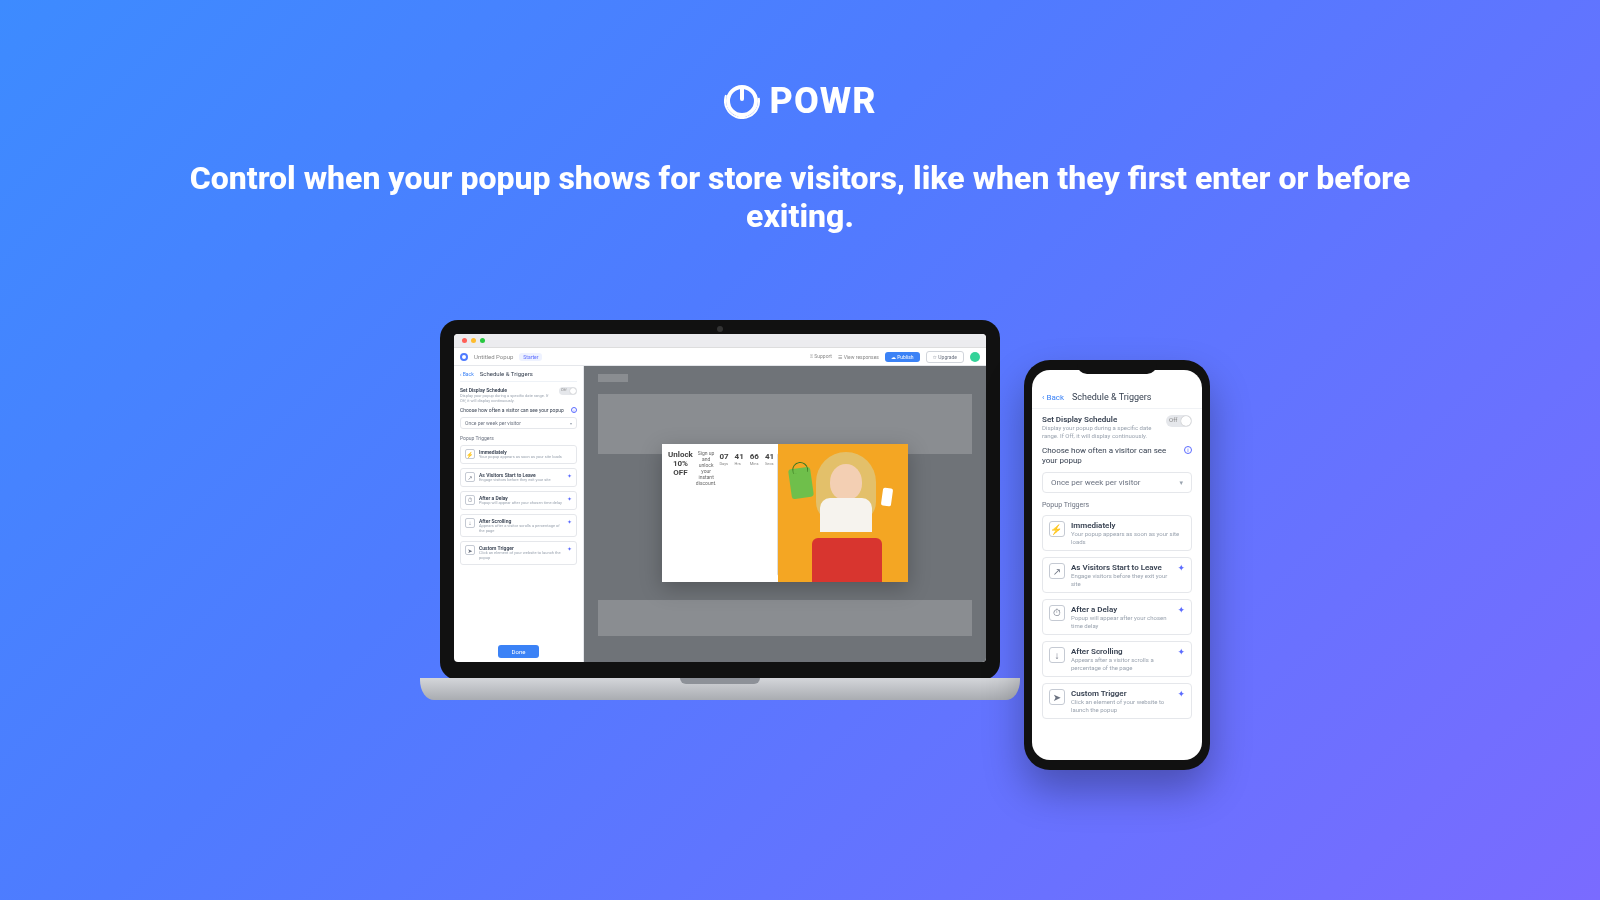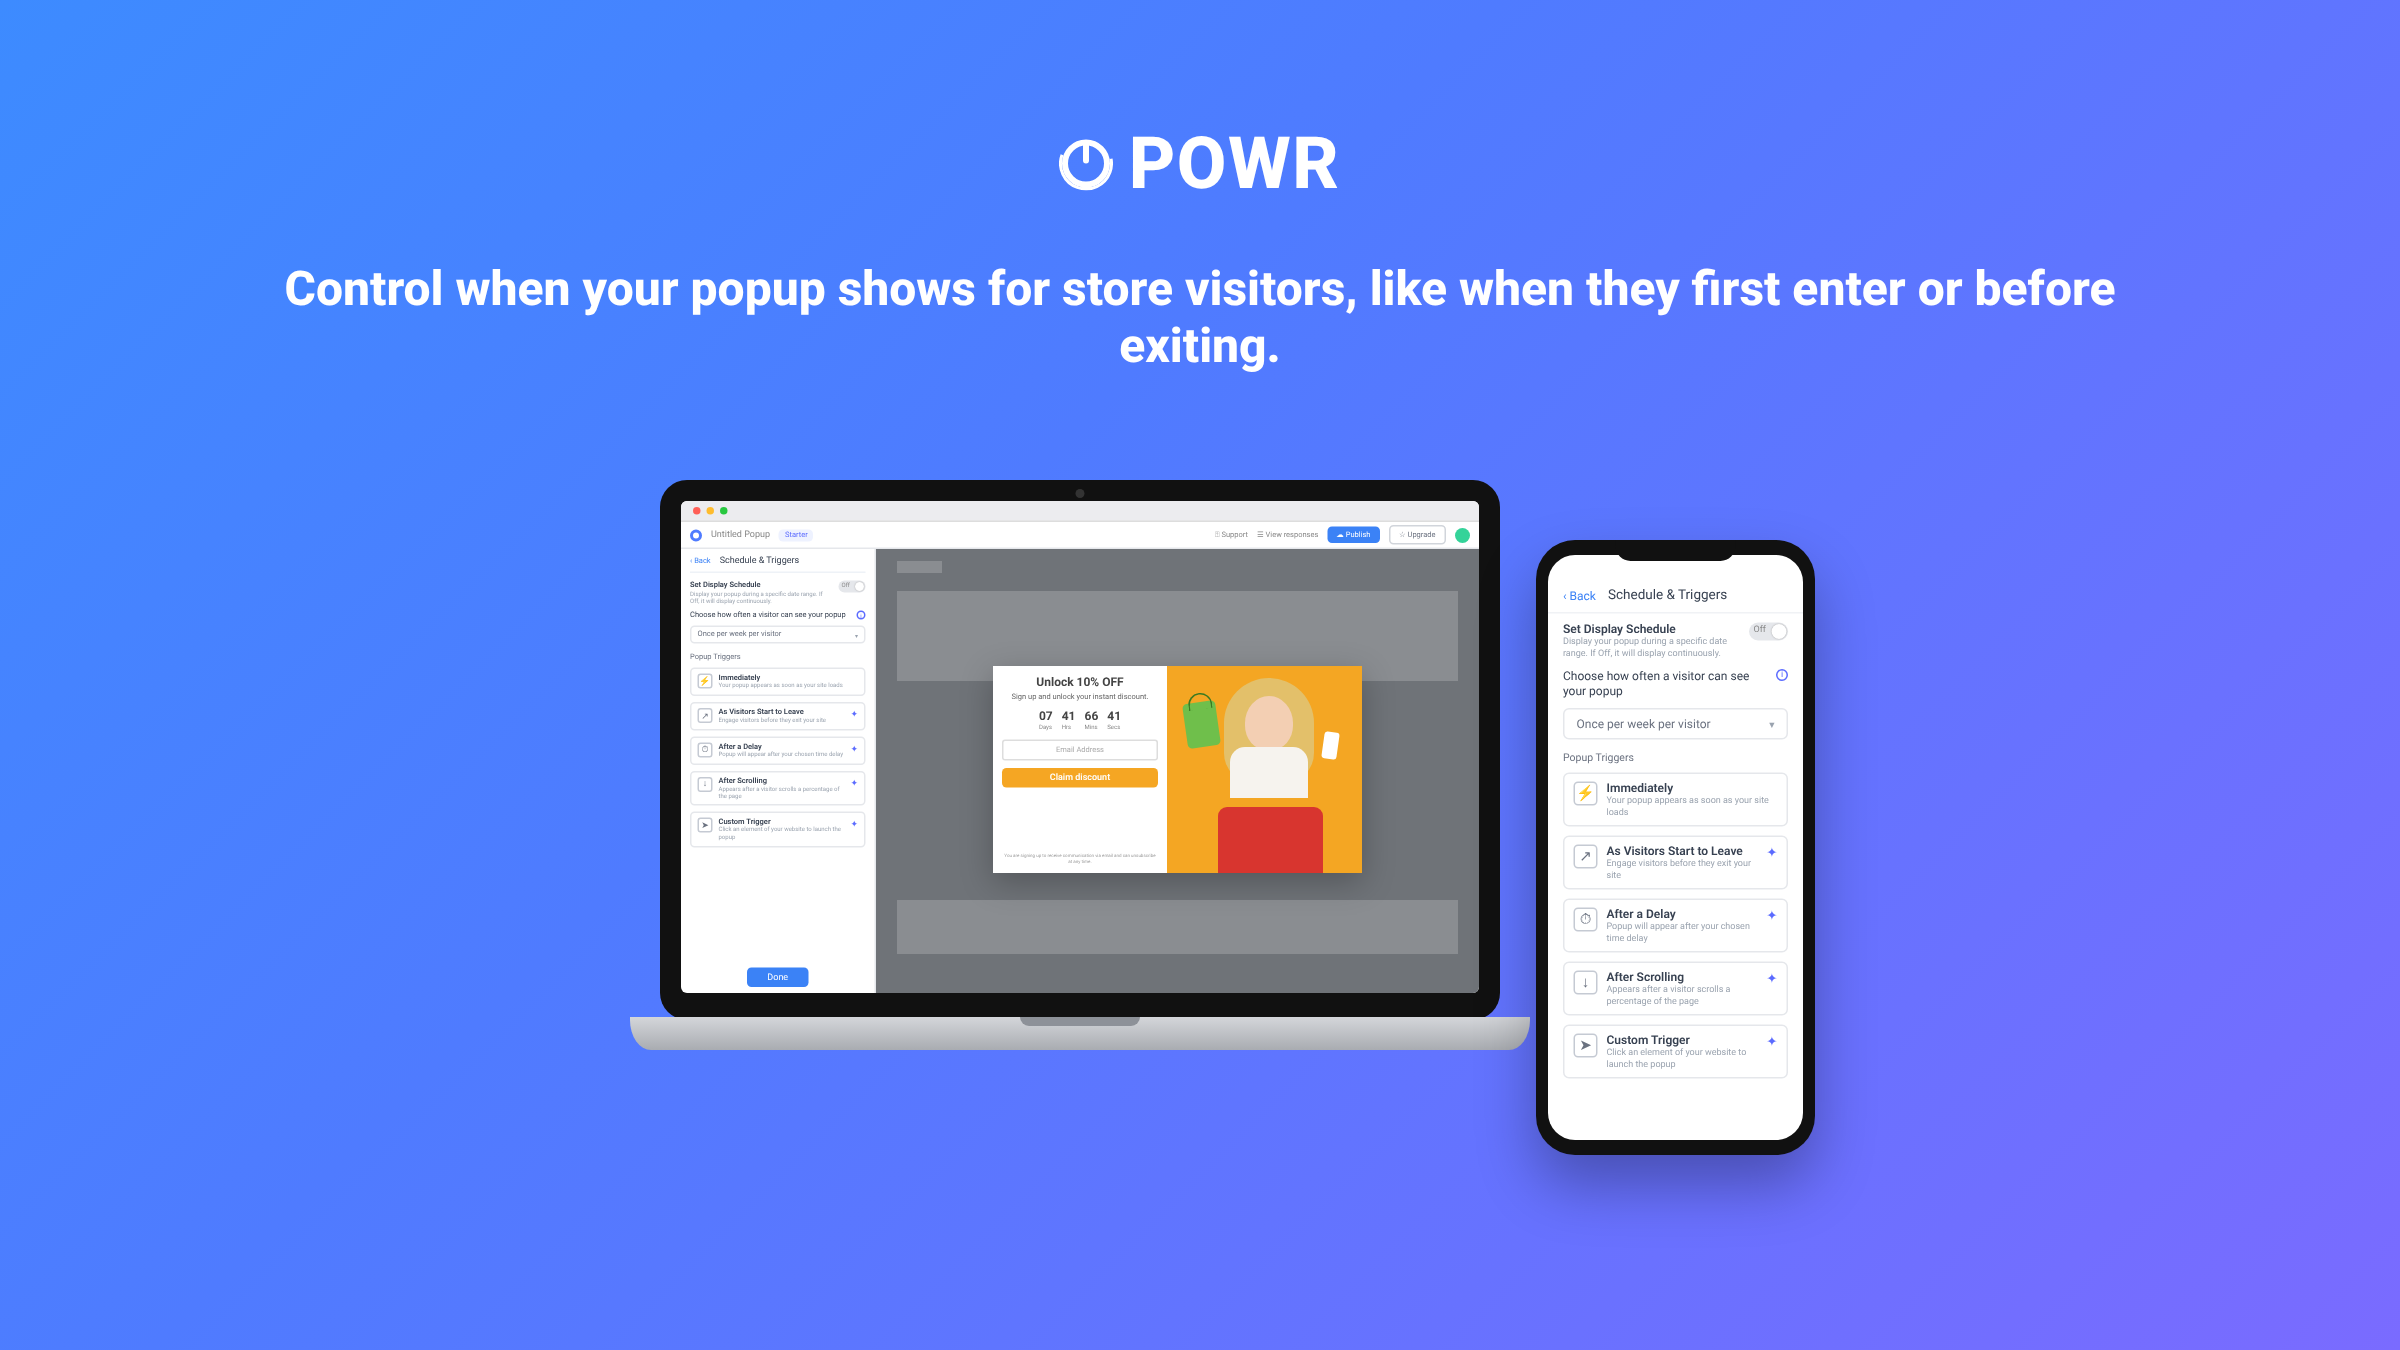--- a/index.html
+++ b/index.html
@@ -2,21 +2,21 @@
 <html><head>
 <meta charset="utf-8">
 <style>
   * { box-sizing: border-box; margin: 0; padding: 0; }
   html, body { width: 1600px; height: 900px; overflow: hidden; font-family: -apple-system, BlinkMacSystemFont, "Segoe UI", Roboto, Helvetica, Arial, sans-serif; }
   body { background: linear-gradient(135deg, #3d8bff 0%, #4f7bff 40%, #7a6bff 100%); position: relative; }
 
   .hero { text-align: center; padding-top: 80px; color: #fff; }
   .brand { display: inline-flex; align-items: center; gap: 10px; }
   .brand-icon { width: 36px; height: 36px; }
-  .brand-name { font-size: 48px; font-weight: 800; letter-spacing: 1px; }
+  .brand-name { font-size: 36px; font-weight: 800; letter-spacing: 1px; }
   .headline { font-size: 32px; font-weight: 800; line-height: 1.2; margin: 36px auto 0; max-width: 1300px; }
 
   .devices { position: absolute; left: 50%; transform: translateX(-50%); top: 320px; width: 760px; height: 560px; }
 
   
   .laptop { position: absolute; left: 0; top: 0; width: 600px; height: 400px; }
   .lap-bezel { width: 560px; height: 360px; background: #111; border-radius: 18px; padding: 14px 14px 18px; margin: 0 auto; position: relative; }
   .lap-cam { position: absolute; top: 6px; left: 50%; transform: translateX(-50%); width: 6px; height: 6px; border-radius: 50%; background: #333; }
   .lap-screen { width: 100%; height: 100%; background: #fff; border-radius: 4px; overflow: hidden; font-size: 6px; color: #444; display: flex; flex-direction: column; }
   .lap-base { width: 600px; height: 22px; background: linear-gradient(#d4d6da, #a9acb1); border-radius: 0 0 14px 14px / 0 0 20px 20px; margin-top: -2px; position: relative; }
@@ -69,21 +69,21 @@
   .done { background: #3b82f6; color: #fff; border-radius: 3px; font-size: 6px; padding: 3px 14px; }
 
   .canvas { flex: 1; background: #6f7378; position: relative; }
   .ph { position: absolute; background: #8a8d91; }
   .ph1 { top: 8px; left: 14px; width: 30px; height: 8px; }
   .ph2 { top: 28px; left: 14px; right: 14px; height: 60px; }
   .ph3 { bottom: 26px; left: 14px; right: 14px; height: 36px; }
 
   .popup { position: absolute; top: 78px; left: 50%; transform: translateX(-50%); width: 246px; height: 138px; background: #fff; display: flex; box-shadow: 0 6px 20px rgba(0,0,0,.25); }
   .close { position: absolute; right: 4px; top: 2px; font-size: 8px; color: #222; }
-  .p-left { width: 116px; padding: 6px; text-align: center; display: flex; flex-direction: column; gap: 3px; }
+  .p-left { width: 116px; padding: 6px; text-align: center; display: flex; flex-direction: row; gap: 3px; }
   .p-title { font-size: 8px; font-weight: 700; }
   .p-sub { font-size: 5px; color: #666; line-height: 1.2; }
   .count { display: flex; justify-content: center; gap: 6px; margin-top: 2px; }
   .cd { text-align: left; }
   .cd-n { font-size: 8px; font-weight: 700; }
   .cd-l { font-size: 4px; color: #888; }
   .p-input { border: 1px solid #ddd; border-radius: 2px; font-size: 5px; color: #aaa; padding: 3px; margin-top: 3px; }
   .p-cta { background: #f5a623; color: #fff; border-radius: 3px; font-size: 6px; padding: 3px 0; margin-top: 2px; font-weight: 600; }
   .p-foot { font-size: 3px; color: #999; margin-top: auto; }
   .p-right { flex: 1; background: #f4a623; position: relative; overflow: hidden; }

